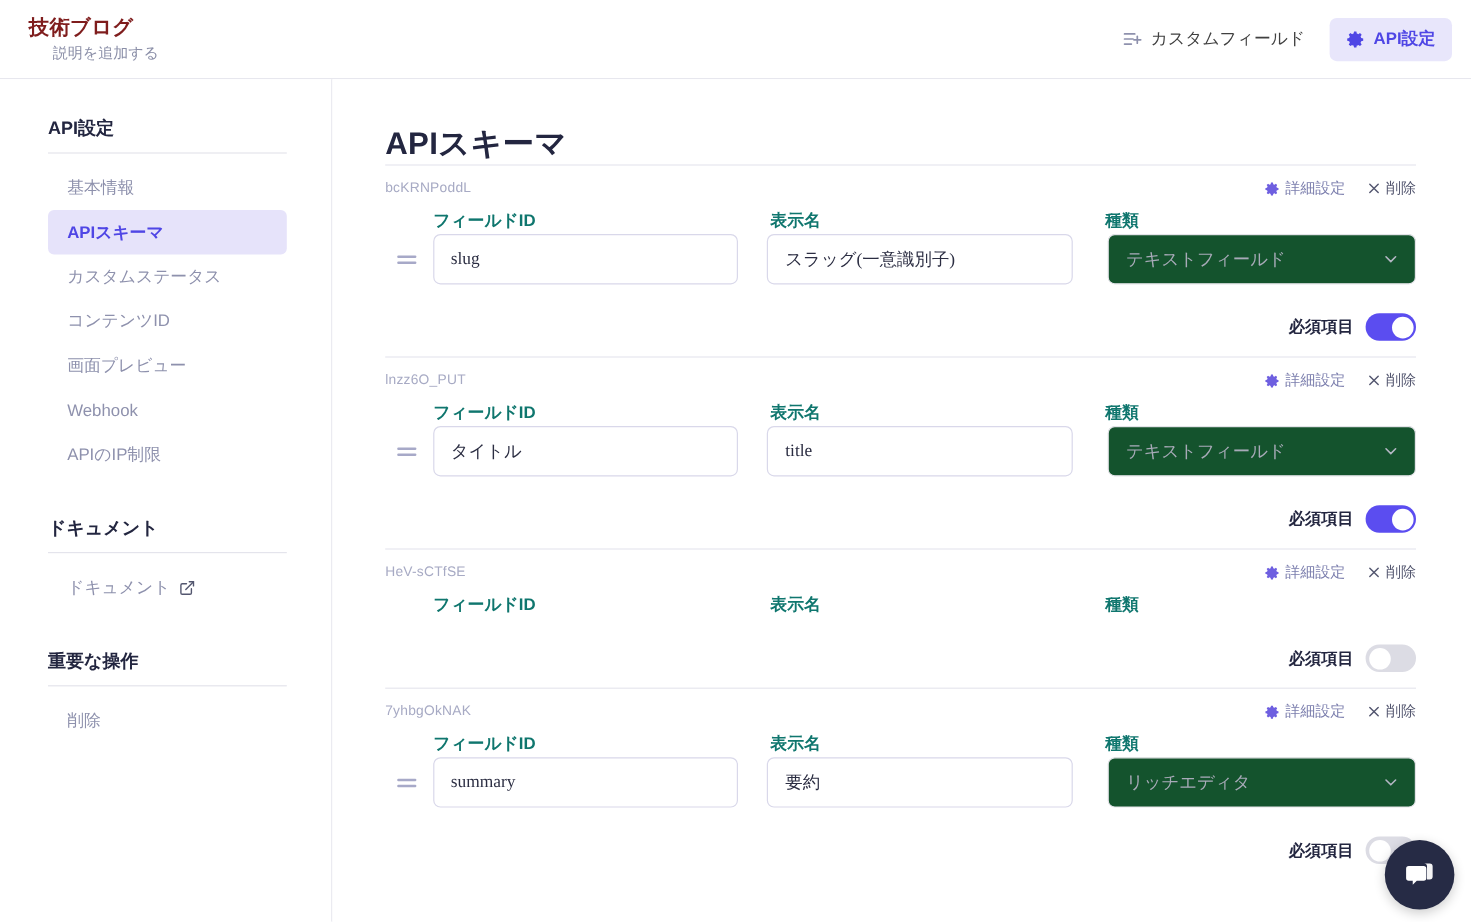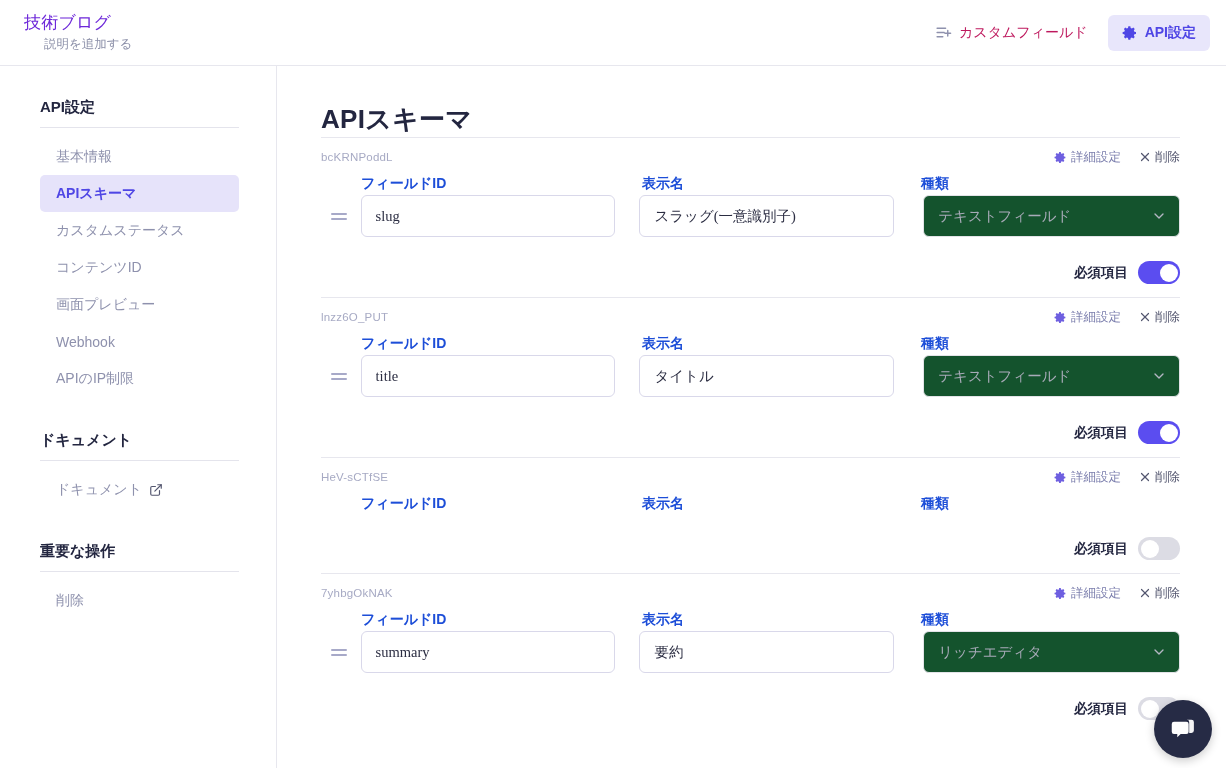--- a/index.html
+++ b/index.html
@@ -16,31 +16,31 @@
   .topbar {
     position: absolute; top: 0; left: 0;
     width: 1226px; height: 66px;
     background: #ffffff;
     border-bottom: 1px solid #e7e7ee;
     display: flex; align-items: center;
     padding: 0 16px 0 24px;
   }
   .brand { display: flex; flex-direction: column; justify-content: center; }
   .brand-title {
-    font-size: 17px; font-weight: normal; color: #6d28d9;
+    font-size: 17px; font-weight: bold; color: #7f1d1d;
     line-height: 20px; letter-spacing: .2px;
   }
   .brand-sub {
     font-size: 12.5px; color: #8b8fa8; line-height: 18px; margin-top: 2px; margin-left: 20px;
   }
   .topbar-right { margin-left: auto; display: flex; align-items: center; gap: 14px; }
 
   .ghost-btn {
     display: flex; align-items: center; gap: 7px;
-    font-size: 14px; color: #be185d;
+    font-size: 14px; color: #404040;
     background: transparent; border: none;
     padding: 7px 6px; cursor: pointer;
     font-family: inherit;
   }
   .pill-btn {
     display: flex; align-items: center; gap: 7px;
     font-size: 14px; font-weight: bold; color: #4f46e5;
     background: #e8e6fb; border: none; border-radius: 6px;
     padding: 9px 14px; cursor: pointer;
     font-family: inherit;
@@ -107,21 +107,21 @@
   .act {
     display: flex; align-items: center; gap: 4px;
     font-size: 12.5px; cursor: pointer;
   }
   .act-detail { color: #7b7ead; }
   .act-delete { color: #53566f; }
 
   .labels-row {
     display: flex; align-items: flex-end;
     margin: 8px 0 2px 40px;
-    font-size: 14px; font-weight: bold; color: #1d4ed8;
+    font-size: 14px; font-weight: bold; color: #0f766e;
   }
   .lbl-id { width: 282px; }
   .lbl-name { width: 280px; }
   .lbl-type { width: 260px; }
 
   .inputs-row {
     display: flex; align-items: center; gap: 0;
   }
   .drag-handle {
     width: 40px; display: flex; flex-direction: column;
@@ -354,22 +354,22 @@
     <div class="labels-row">
       <span class="lbl-id">フィールドID</span>
       <span class="lbl-name">表示名</span>
       <span class="lbl-type">種類</span>
     </div>
     <div class="inputs-row">
       <div class="drag-handle">
           <span></span>
           <span></span>
         </div>
+      <input class="txt-input wide" type="text" value="タイトル" style="">
       <input class="txt-input" type="text" value="title" style="">
-      <input class="txt-input wide" type="text" value="タイトル" style="">
       <div class="select-box">
         <span class="select-text">テキストフィールド</span>
         <span class="chev">
           <svg width="16" height="16" viewBox="0 0 24 24" fill="none" stroke="#b4b6c4" stroke-width="2" stroke-linecap="round" stroke-linejoin="round">
               <polyline points="6 9 12 15 18 9"></polyline>
             </svg>
         </span>
       </div>
     </div>
     <div class="req-row">

